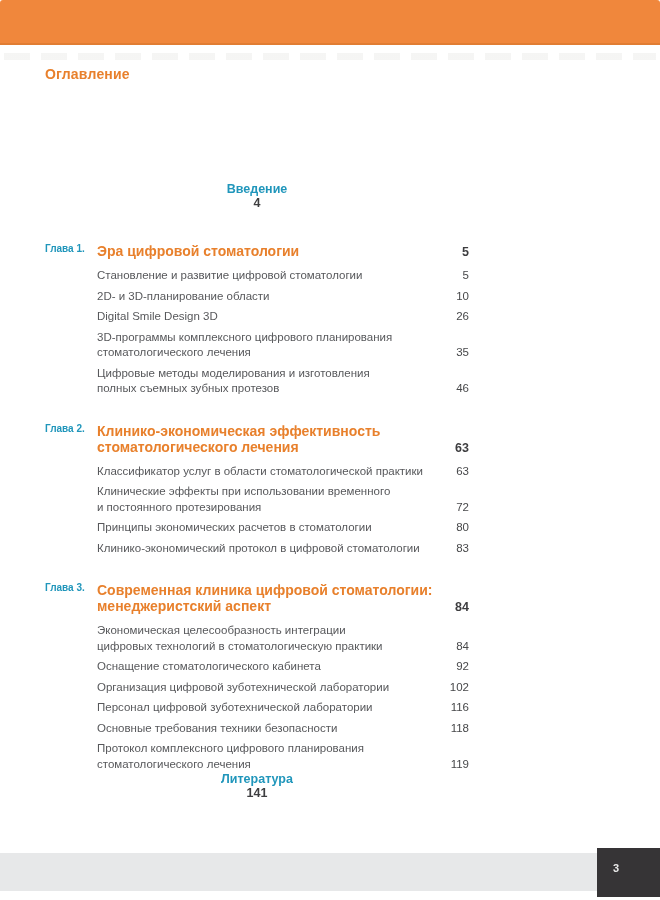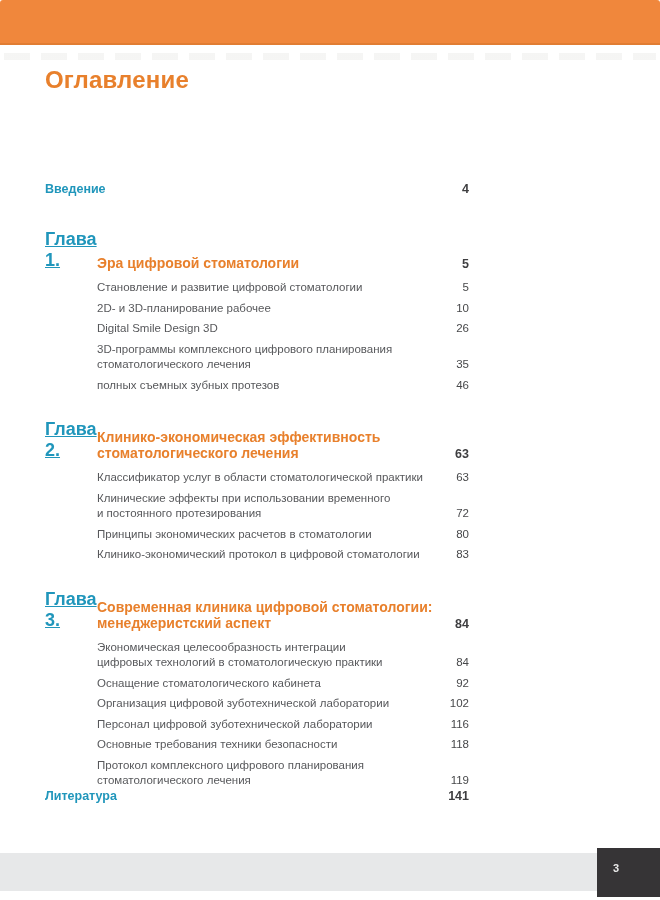--- a/index.html
+++ b/index.html
@@ -32,37 +32,38 @@
     height: 7px;
     background: repeating-linear-gradient(90deg,
       rgba(130,130,118,0.08) 0px, rgba(130,130,118,0.08) 26px,
       transparent 26px, transparent 37px);
   }
 
   .toc-title {
     position: absolute;
     top: 66px;
     left: 45px;
-    font-size: 24px;
+    font-size: 14px;
     font-weight: bold;
     color: #E8802C;
     letter-spacing: 0.2px;
   }
 
   .content {
     position: absolute;
     top: 89px;
     left: 45px;
     width: 424px;
   }
 
   .simple-row {
     display: flex;
     justify-content: space-between;
     align-items: center;
+    flex-direction: column;
   }
   .simple-row .row-label {
     font-size: 12.5px;
     font-weight: bold;
     color: #2096BB;
   }
   .simple-row .row-page {
     font-size: 12.5px;
     font-weight: bold;
     color: #3E3E40;
@@ -74,24 +75,23 @@
   .chapter-1 { margin-top: 33px; }
 
   .chapter-head {
     display: flex;
     align-items: flex-end;
   }
   .chapter-num {
     width: 52px;
     flex: 0 0 52px;
     align-self: flex-start;
-    font-size: 18px;
+    font-size: 10px;
     font-weight: bold;
     color: #2096BB;
-    text-decoration: underline;
   }
   .head-lines { flex: 1; }
   .head-line {
     font-size: 14px;
     font-weight: bold;
     color: #E8802C;
     line-height: 16px;
   }
   .head-page {
     flex: 0 0 auto;
@@ -179,39 +179,40 @@
       </div>
       <div class="items">
         <div class="item-row">
           <div class="item-lines">
               <div class="item-line">Становление и развитие цифровой стоматологии</div>
             </div>
           <div class="item-page">5</div>
         </div>
         <div class="item-row">
           <div class="item-lines">
-              <div class="item-line">2D- и 3D-планирование рабочее</div>
+              <div class="item-line">2D- и 3D-планирование области</div>
             </div>
           <div class="item-page">10</div>
         </div>
         <div class="item-row">
           <div class="item-lines">
               <div class="item-line">Digital Smile Design 3D</div>
             </div>
           <div class="item-page">26</div>
         </div>
         <div class="item-row">
           <div class="item-lines">
             <div class="item-line">3D-программы комплексного цифрового планирования</div>
             <div class="item-line">стоматологического лечения</div>
           </div>
           <div class="item-page">35</div>
         </div>
         <div class="item-row">
           <div class="item-lines">
+            <div class="item-line">Цифровые методы моделирования и изготовления</div>
             <div class="item-line">полных съемных зубных протезов</div>
           </div>
           <div class="item-page">46</div>
         </div>
       </div>
     </div>
 
     <div class="chapter">
       <div class="chapter-head">
         <div class="chapter-num">Глава 2.</div>

